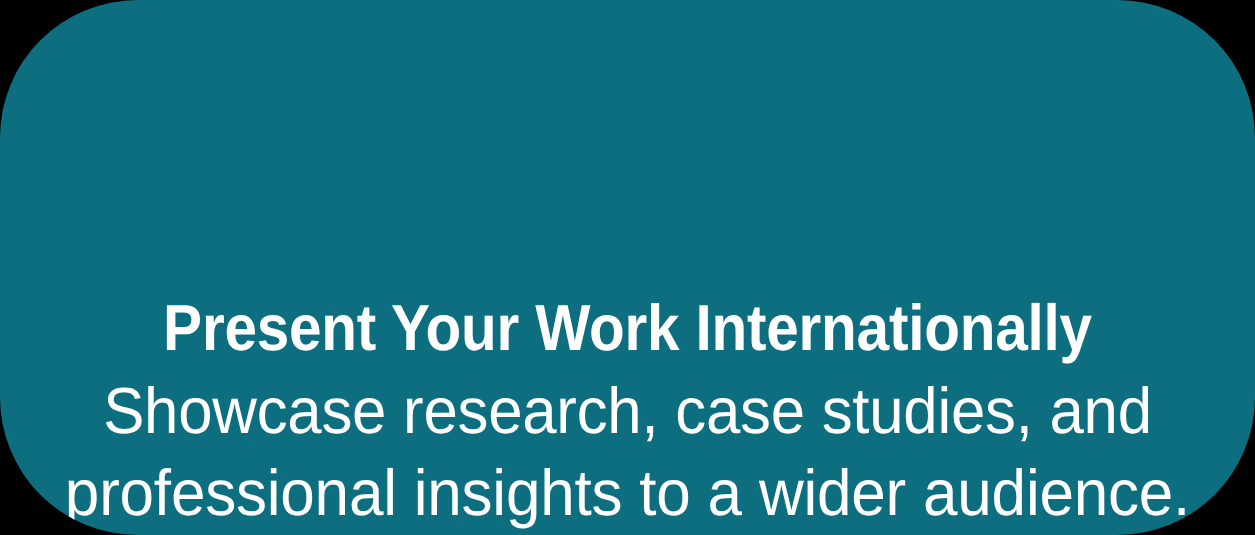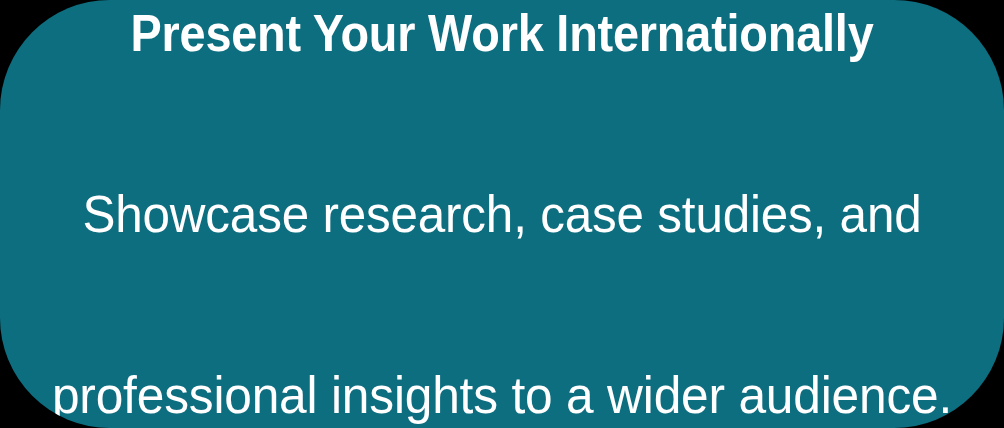--- a/index.html
+++ b/index.html
@@ -19,21 +19,21 @@
   #promo-card {
     position: relative;
     box-sizing: border-box;
     width: 1004px;
     height: 428px;
     background: #0d6e80;
     border-radius: 110px;
     display: flex;
     flex-direction: column;
     align-items: center;
-    justify-content: space-between;
+    justify-content: flex-end;
     overflow: hidden;
   }
 
   .card-text-block {
     width: 100%;
     text-align: center;
     color: #ffffff;
     line-height: 66px;
     padding: 0 6px;
     box-sizing: border-box;

